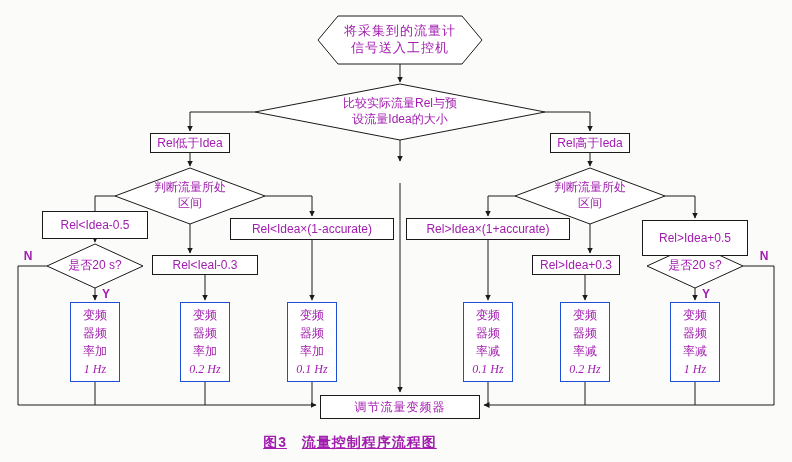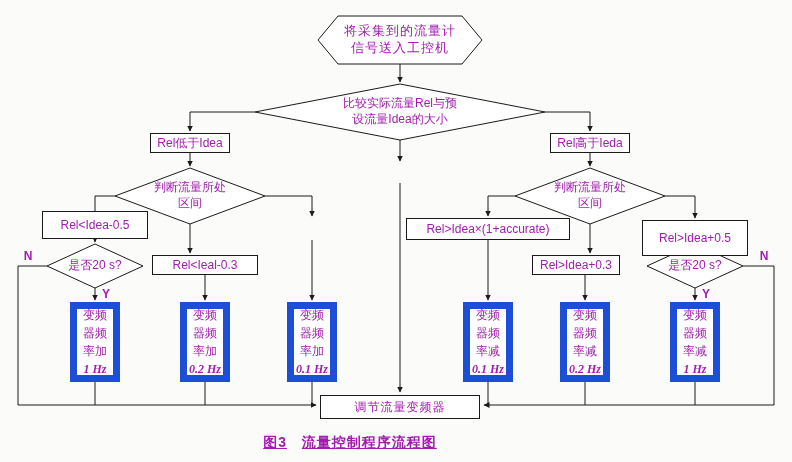--- a/index.html
+++ b/index.html
@@ -12,25 +12,25 @@
   .box{
     position:absolute;border:1px solid #1a1a1a;background:#fff;
     display:flex;align-items:center;justify-content:center;text-align:center;
     font-size:12px;line-height:1.2;box-sizing:border-box;
   }
   .txt{
     position:absolute;display:flex;flex-direction:column;align-items:center;
     justify-content:center;text-align:center;font-size:12px;line-height:1.3;
   }
   .actbox{
-    position:absolute;border:7px solid #1d4ed8;background:#fff;
+    position:absolute;border:1px solid #1d4ed8;background:#fff;
     display:flex;flex-direction:column;align-items:center;justify-content:center;
     text-align:center;font-size:12px;line-height:18px;box-sizing:border-box;
   }
-  .hz{font-style:italic;font-family:"Liberation Serif","DejaVu Serif",serif;font-weight:bold;}
+  .hz{font-style:italic;font-family:"Liberation Serif","DejaVu Serif",serif;}
   .lbl{
     position:absolute;font-size:12px;font-weight:bold;line-height:13px;
     text-align:center;
   }
   #caption{
     position:absolute;left:0;top:434;width:700px;top:434px;text-align:center;
     font-size:14px;font-weight:bold;letter-spacing:1px;
   }
   #caption span{margin:0 5px;text-decoration:underline;}
   .startxt{font-size:13px;letter-spacing:1px;}
@@ -104,20 +104,21 @@
     <span>判断流量所处</span>
     <span>区间</span>
   </div>
   <div class="txt" style="left:530px;top:180px;width:120px;height:32px;">
     <span>判断流量所处</span>
     <span>区间</span>
   </div>
 
   <div class="box" style="left:42px;top:211px;width:106px;height:28px;">Rel&lt;Idea-0.5</div>
   <div class="box" style="left:152px;top:255px;width:106px;height:20px;">Rel&lt;Ieal-0.3</div>
+  <div class="box" style="left:230px;top:218px;width:164px;height:22px;">Rel&lt;Idea×(1-accurate)</div>
   <div class="box" style="left:406px;top:218px;width:164px;height:22px;">Rel&gt;Idea×(1+accurate)</div>
   <div class="box" style="left:532px;top:255px;width:88px;height:20px;">Rel&gt;Idea+0.3</div>
   <div class="box" style="left:642px;top:220px;width:106px;height:36px;">Rel&gt;Idea+0.5</div>
 
   <div class="txt" style="left:50px;top:257px;width:90px;height:18px;">是否20 s?</div>
   <div class="txt" style="left:650px;top:257px;width:90px;height:18px;">是否20 s?</div>
 
   <div class="lbl" style="left:20px;top:250px;width:16px;">N</div>
   <div class="lbl" style="left:756px;top:250px;width:16px;">N</div>
   <div class="lbl" style="left:99px;top:288px;width:14px;">Y</div>

